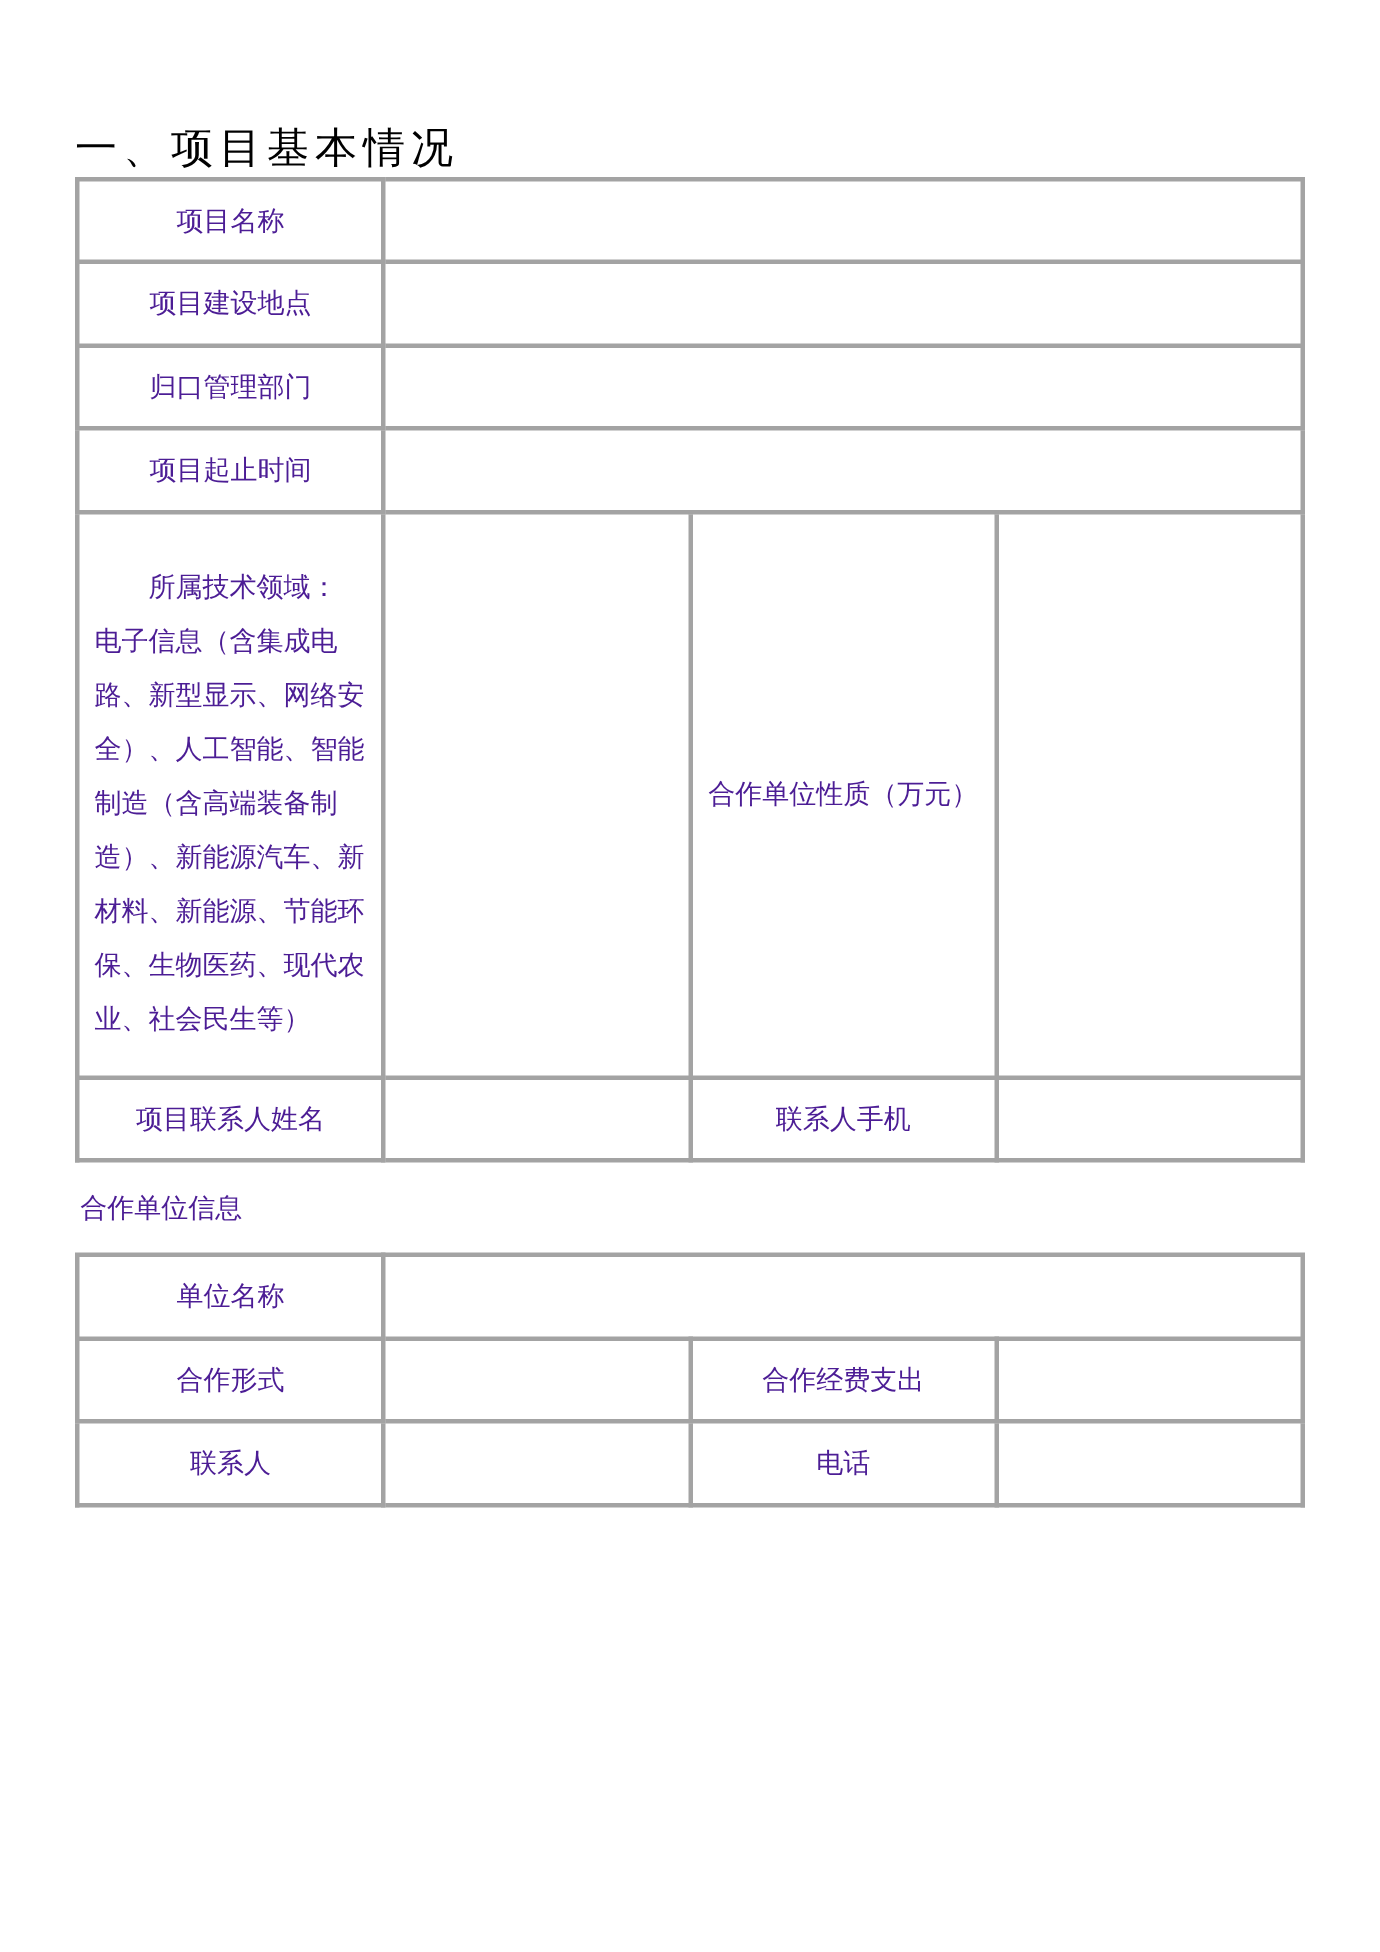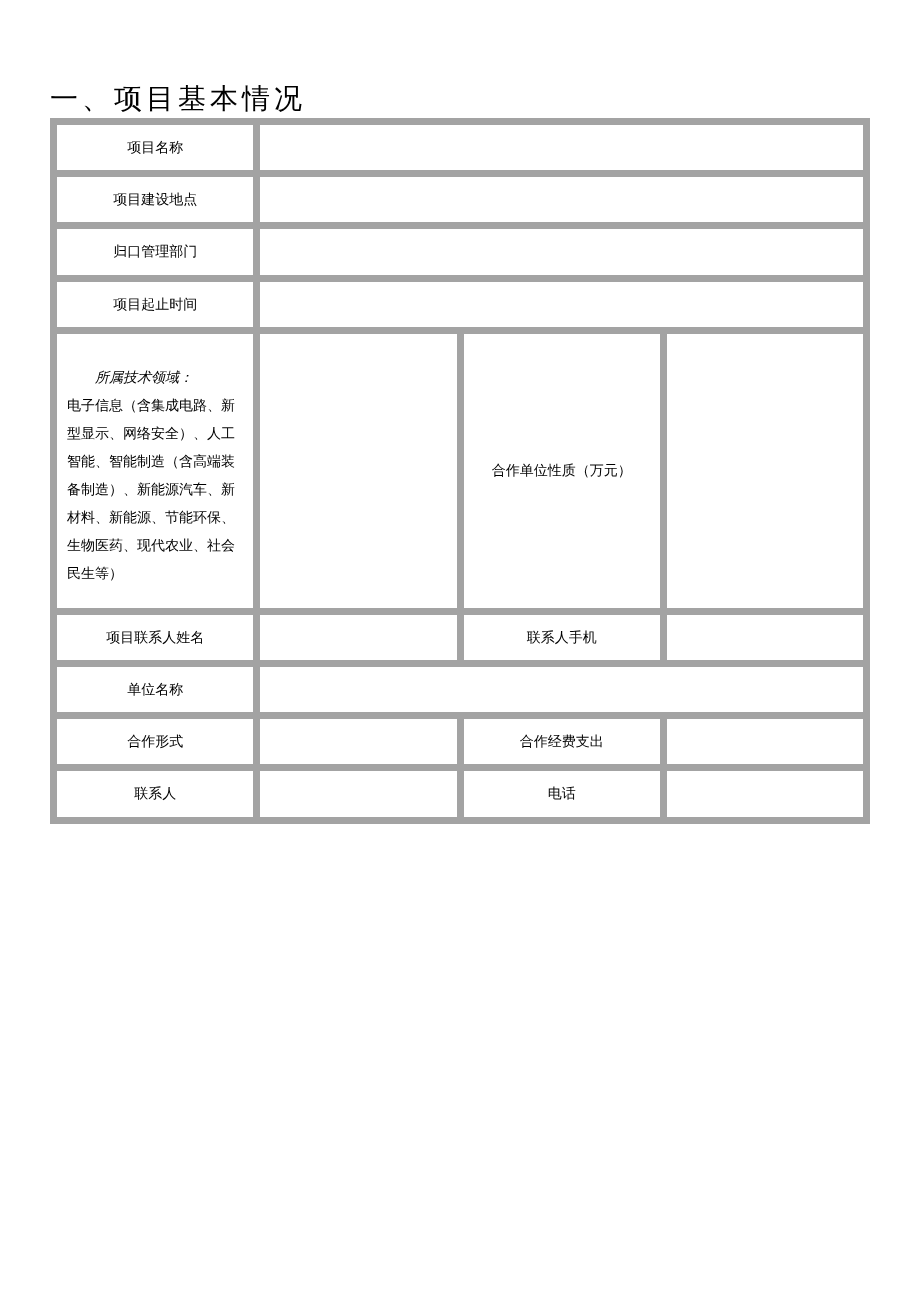--- a/index.html
+++ b/index.html
@@ -18,24 +18,24 @@
       font-weight: normal;
       letter-spacing: 4px;
       color: #000;
     }
     table {
       width: 100%;
       border-collapse: collapse;
       table-layout: fixed;
     }
     td {
-      border: 7px solid #a3a3a3;
+      border: 3px solid #a3a3a3;
       padding: 10px 8px;
-      font-size: 14px;
-      color: #000000;
+      font-size: 18px;
+      color: #4c1d95;
       vertical-align: middle;
       line-height: 1.8;
     }
     .label-cell {
       text-align: center;
       width: 25%;
     }
     .value-cell {
       width: 25%;
     }
@@ -43,21 +43,20 @@
       width: 75%;
     }
     .tech-domain-cell {
       text-align: left;
       padding: 30px 10px 20px 10px;
       line-height: 2;
     }
     .tech-domain-title {
       display: block;
       text-indent: 2em;
-      font-style: italic;
     }
     .section-header td {
       text-align: left;
       border-left: none;
       border-right: none;
       padding: 14px 2px;
     }
     col.c1 { width: 25%; }
     col.c2 { width: 25%; }
     col.c3 { width: 25%; }
@@ -107,20 +106,23 @@
     <td class="value-cell"></td>
   </tr>
 
   <tr>
     <td class="label-cell">项目联系人姓名</td>
     <td class="value-cell"></td>
     <td class="label-cell">联系人手机</td>
     <td class="value-cell"></td>
   </tr>
 
+  <tr class="section-header">
+    <td colspan="4">合作单位信息</td>
+  </tr>
 
   <tr>
     <td class="label-cell">单位名称</td>
     <td class="value-cell-wide" colspan="3"></td>
   </tr>
 
 
   <tr>
     <td class="label-cell">合作形式</td>
     <td class="value-cell"></td>

